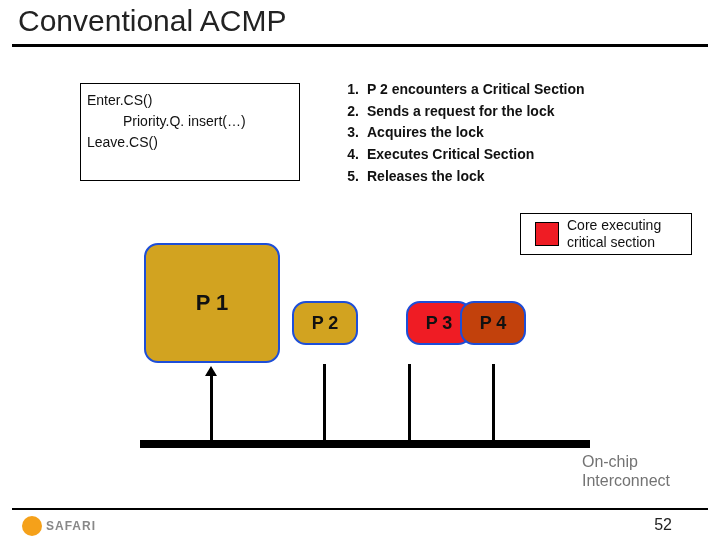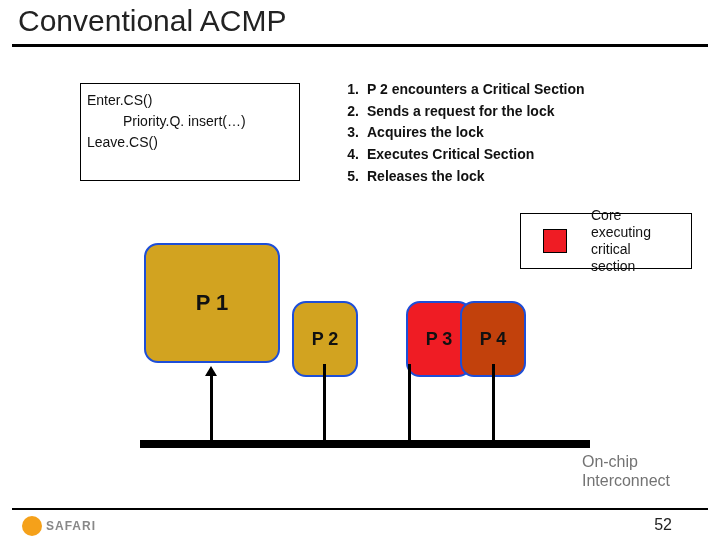--- a/index.html
+++ b/index.html
@@ -49,27 +49,27 @@
     font-weight: bold;
     color: #111;
   }
   .steps-row { display: flex; line-height: 1.55; }
   .steps-num { width: 22px; text-align: right; padding-right: 8px; }
   .legend {
     position: absolute;
     right: 28px;
     top: 166px;
     width: 172px;
-    height: 56px;
+    height: 42px;
     border: 1.5px solid #000;
     background: #fff;
     display: flex;
     align-items: center;
-    padding: 6px 22px;
-    gap: 24px;
+    padding: 6px 14px;
+    gap: 8px;
   }
   .legend-swatch {
     width: 24px;
     height: 24px;
     background: #ef1c24;
     border: 1px solid #000;
     flex: 0 0 auto;
   }
   .legend-text {
     font-size: 14px;
@@ -123,21 +123,21 @@
   .proc.big {
     width: 136px;
     height: 120px;
     font-size: 22px;
     background: #d2a320;
     left: 84px;
     top: 36px;
   }
   .proc.small {
     width: 66px;
-    height: 76px;
+    height: 44px;
     font-size: 18px;
     top: 94px;
   }
   .proc.p2 { background: #d2a320; left: 232px; }
   .proc.p3 { background: #ef1c24; left: 316px; margin-left: 30px; }
   .proc.p4 { background: #c2410c; left: 400px; }
   .interconnect-label {
     position: absolute;
     right: 50px;
     bottom: 42px;

